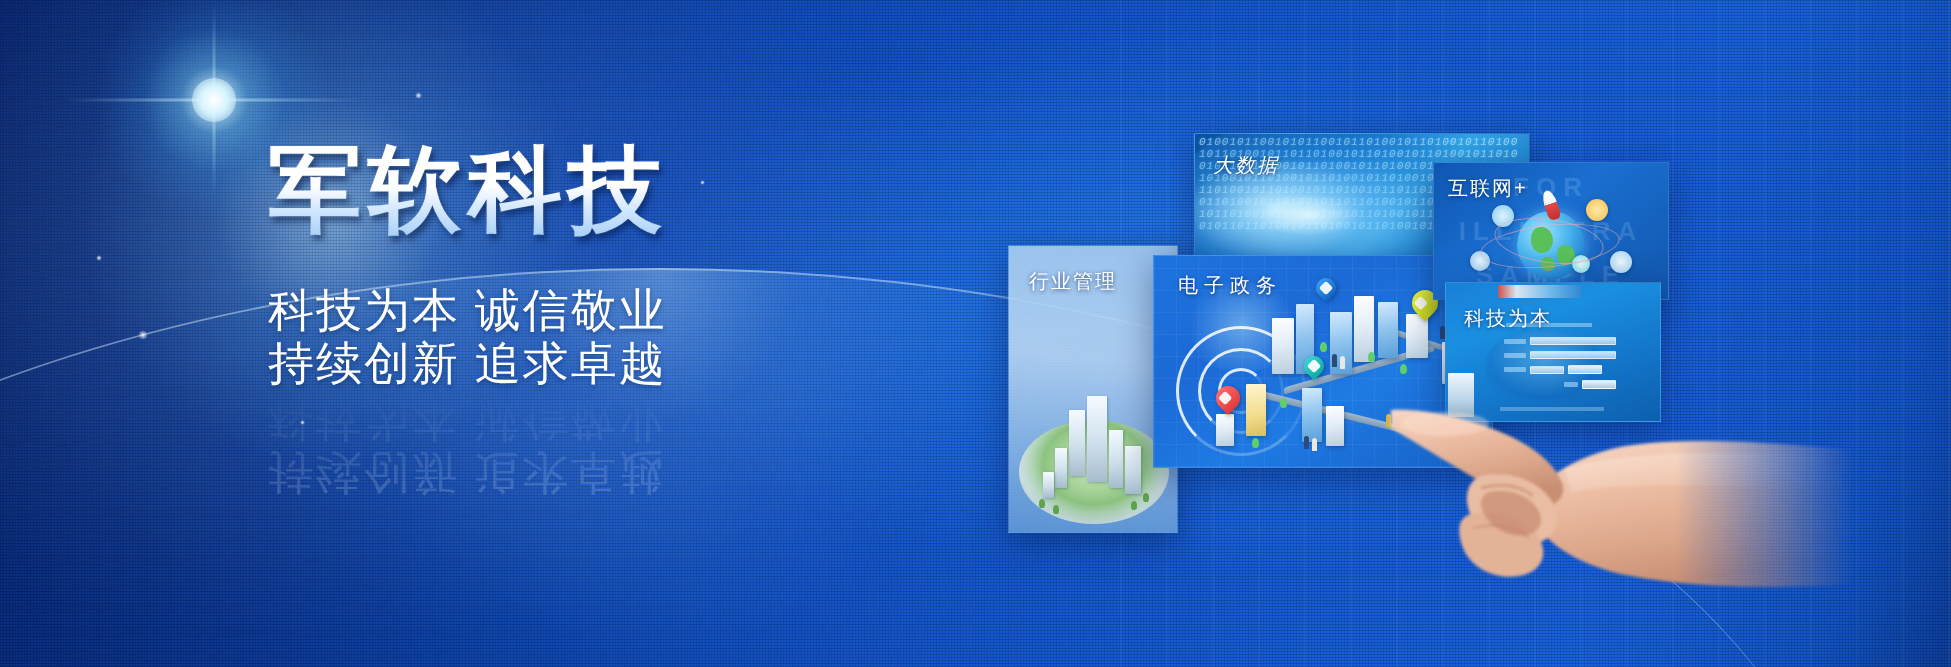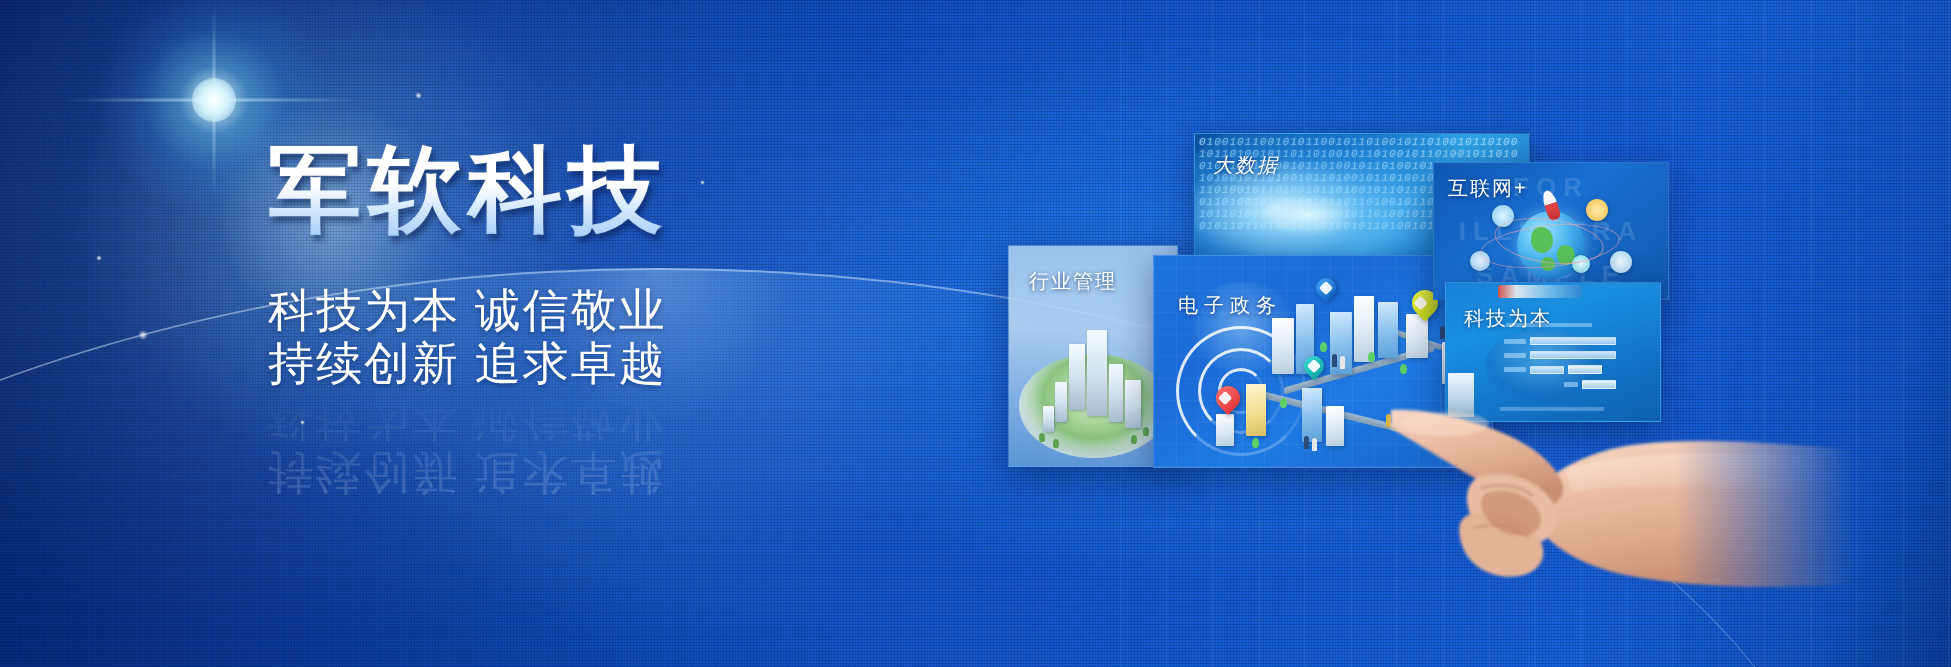--- a/index.html
+++ b/index.html
@@ -208,21 +208,21 @@
     font-size: 20px;
     letter-spacing: 2px;
     text-shadow: 0 1px 4px rgba(0,25,80,0.75);
     z-index: 6;
     white-space: nowrap;
   }
 
   
   .panel-industry {
     left: 1008px; top: 245px;
-    width: 170px; height: 222px;
+    width: 170px; height: 288px;
     background:
       linear-gradient(170deg, rgba(118,175,230,0.55) 0%, rgba(150,195,235,0.5) 30%, rgba(90,150,215,0.55) 58%, rgba(52,110,190,0.6) 100%);
     border: 1px solid rgba(190,225,255,0.18);
   }
   .industry-sky {
     position: absolute;
     inset: 0;
     background: linear-gradient(185deg, rgba(160,200,238,0.9) 0%, rgba(198,222,245,0.75) 40%, rgba(110,165,220,0.7) 100%);
   }
   .industry-dish {
@@ -591,21 +591,21 @@
     <div class="tree2" style="left:98px;top:182px;"></div>
     <div class="person" style="left:178px;top:98px;background:#2b4b7a;"></div>
     <div class="person" style="left:186px;top:100px;background:#e8e8e8;"></div>
     <div class="person" style="left:286px;top:70px;background:#2b4b7a;"></div>
     <div class="person" style="left:292px;top:72px;background:#d8d8d8;"></div>
     <div class="person" style="left:232px;top:158px;background:#d8b23a;"></div>
     <div class="person" style="left:240px;top:160px;background:#2b4b7a;"></div>
     <div class="person" style="left:150px;top:180px;background:#2b4b7a;"></div>
     <div class="person" style="left:158px;top:182px;background:#e8e8e8;"></div>
 
-    <div class="panel-label" style="left:24px;top:36px;letter-spacing:6px;">电子政务</div>
+    <div class="panel-label" style="left:24px;top:16px;letter-spacing:6px;">电子政务</div>
   </div>
 
   <div class="panel panel-internet">
     <div class="inet-watermark">
       <span>FOR ILLUSTRA</span>
       <span>SAMPLE</span>
     </div>
 
     <div class="globe">
       <div class="globe-land" style="left:14px;top:16px;width:22px;height:26px;"></div>

